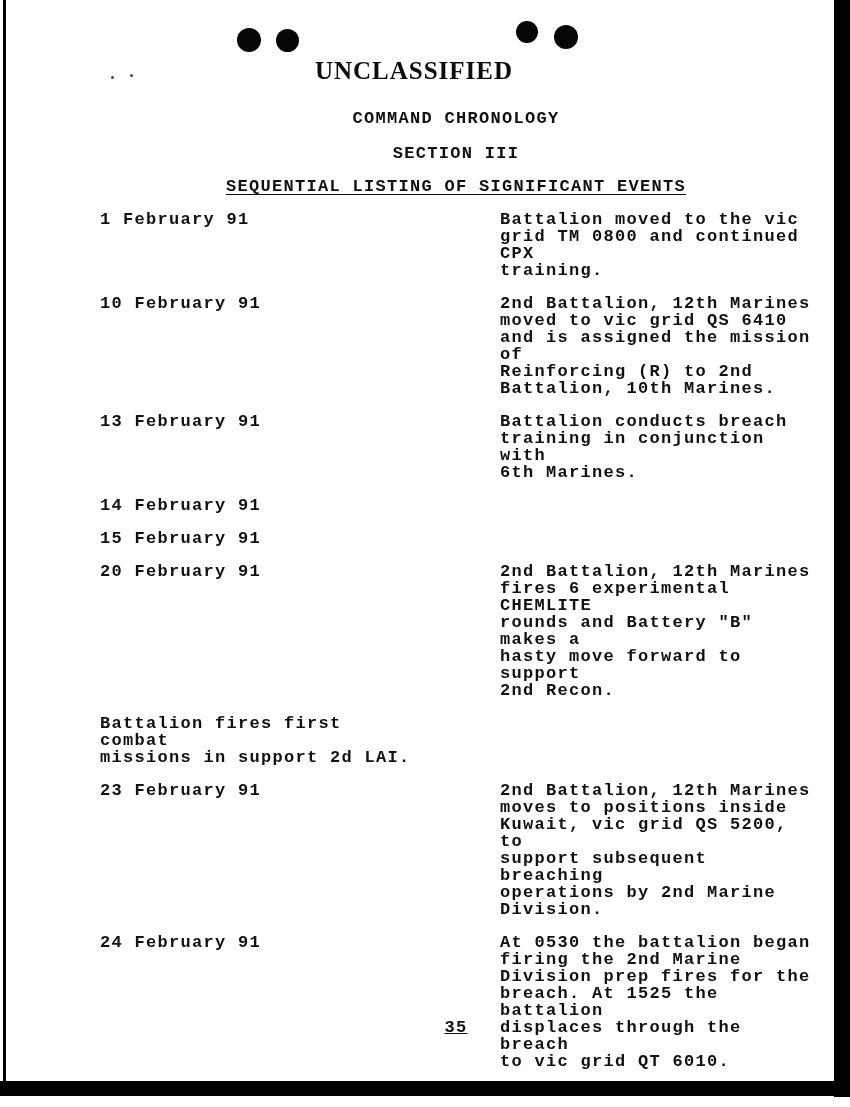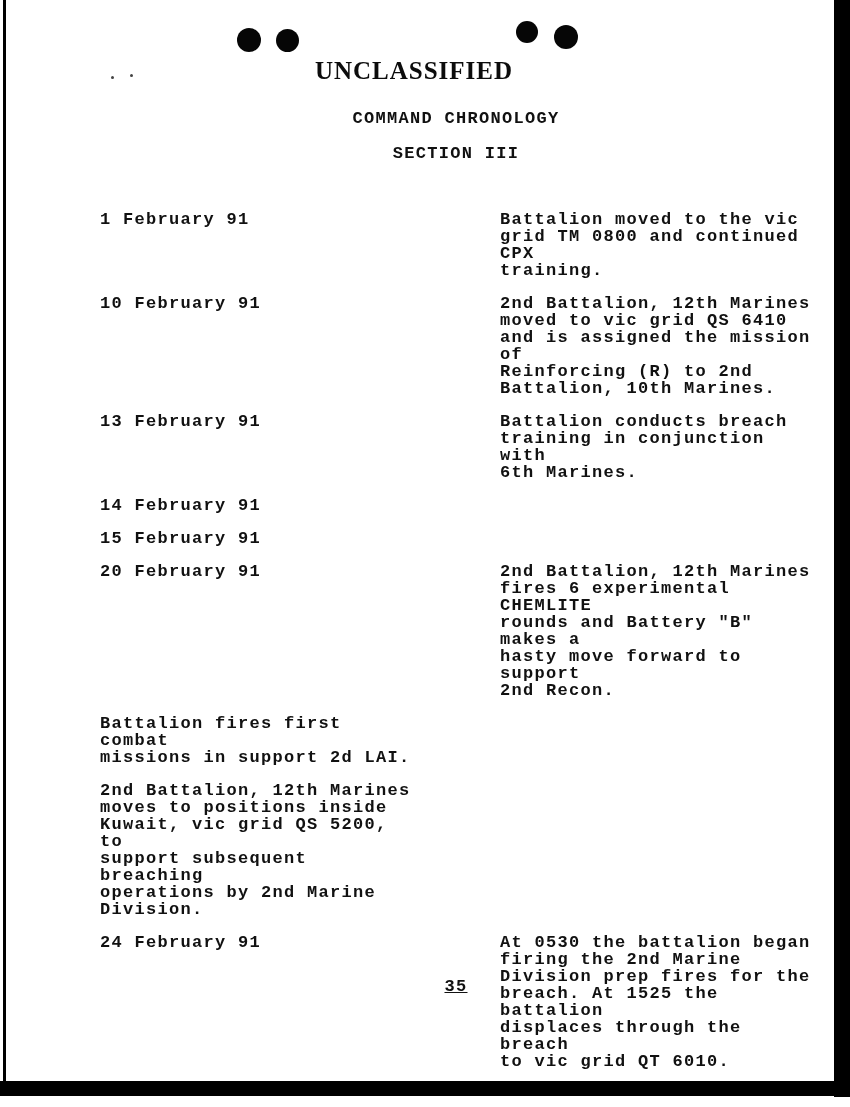--- a/index.html
+++ b/index.html
@@ -46,21 +46,21 @@
     text-decoration: underline;
     text-underline-offset: 3px;
   }
   .events {
     position: absolute; top: 211px; left: 100px; width: 714px;
   }
   .event-row { display: flex; margin-bottom: 16px; }
   .event-date { flex: 0 0 400px; width: 400px; }
   .event-desc { width: 314px; white-space: pre-line; }
   .page-number {
-    position: absolute; top: 978px; left: 100px; width: 712px;
+    position: absolute; top: 1019px; left: 100px; width: 712px;
     text-align: center;
     text-decoration: underline;
   }
   
   .edge-left  { position: absolute; left: 3px; top: 0; width: 3px; height: 1082px; background: #000; }
   .edge-right { position: absolute; right: 0; top: 0; width: 16px; height: 1097px; background: #000; }
   .edge-bottom{ position: absolute; left: 0; bottom: 11px; width: 100%; height: 15px; background: #000; }
   .hole { position: absolute; border-radius: 50%; background: #060606; }
   .hole-1 { left: 237px; top: 28px; width: 24px; height: 24px; }
   .hole-2 { left: 276px; top: 29px; width: 23px; height: 23px; }
@@ -81,20 +81,21 @@
   <div class="hole hole-1"></div>
   <div class="hole hole-2"></div>
   <div class="hole hole-3"></div>
   <div class="hole hole-4"></div>
   <div class="speckle speckle-1"></div>
   <div class="speckle speckle-2"></div>
 
   <div class="classification">UNCLASSIFIED</div>
   <div class="doc-title mono">COMMAND CHRONOLOGY</div>
   <div class="section-heading mono">SECTION III</div>
+  <div class="subtitle-heading mono">SEQUENTIAL LISTING OF SIGNIFICANT EVENTS</div>
 
   <div class="events mono">
     <div class="event-row">
       <div class="event-date">1 February 91</div>
       <div class="event-desc">Battalion moved to the vic
 grid TM 0800 and continued CPX
 training.</div>
     </div>
     <div class="event-row">
       <div class="event-date">10 February 91</div>
@@ -122,20 +123,21 @@
 fires 6 experimental CHEMLITE
 rounds and Battery "B" makes a
 hasty move forward to support
 2nd Recon.</div>
     </div>
     <div class="event-row">
       <div class="event-desc">Battalion fires first combat
 missions in support 2d LAI.</div>
     </div>
     <div class="event-row">
+      <div class="event-date">23 February 91</div>
       <div class="event-desc">2nd Battalion, 12th Marines
 moves to positions inside
 Kuwait, vic grid QS 5200, to
 support subsequent breaching
 operations by 2nd Marine
 Division.</div>
     </div>
     <div class="event-row">
       <div class="event-date">24 February 91</div>
       <div class="event-desc">At 0530 the battalion began

